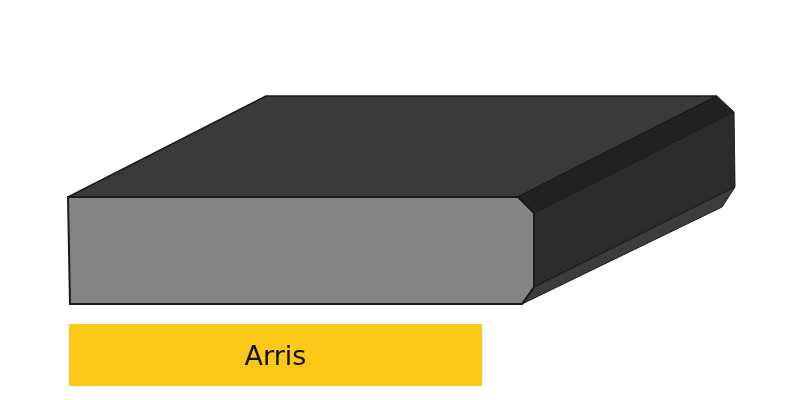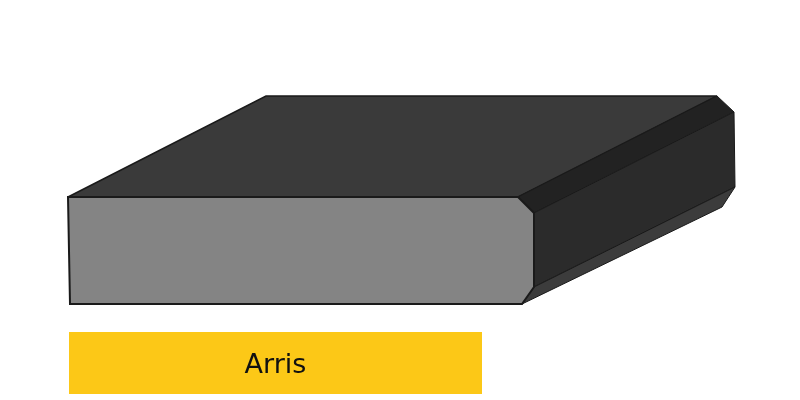--- a/index.html
+++ b/index.html
@@ -1,19 +1,19 @@
 <!DOCTYPE html>
 <html><head>
   <meta charset="utf-8">
   <style>
     html, body { margin: 0; padding: 0; background: #ffffff; }
     body { width: 800px; height: 400px; position: relative; overflow: hidden; font-family: "DejaVu Sans", sans-serif; }
     #diagram { position: absolute; left: 0; top: 0; width: 800px; height: 400px; }
     .label-box {
-      position: absolute; left: 69px; top: 332px; width: 413px; height: 62px;
+      position: absolute; left: 69px; top: 324px; width: 413px; height: 62px;
       display: flex; align-items: center; justify-content: center;
       font-size: 27px; color: #111111;
     }
   </style>
 </head>
 <body>
 
 <svg id="diagram" viewBox="0 0 800 400" xmlns="http://www.w3.org/2000/svg">
 
   <polygon points="68,197 266,96 717,96 518,197" fill="#3a3a3a" stroke="#1a1a1a" stroke-width="1.5"></polygon>

